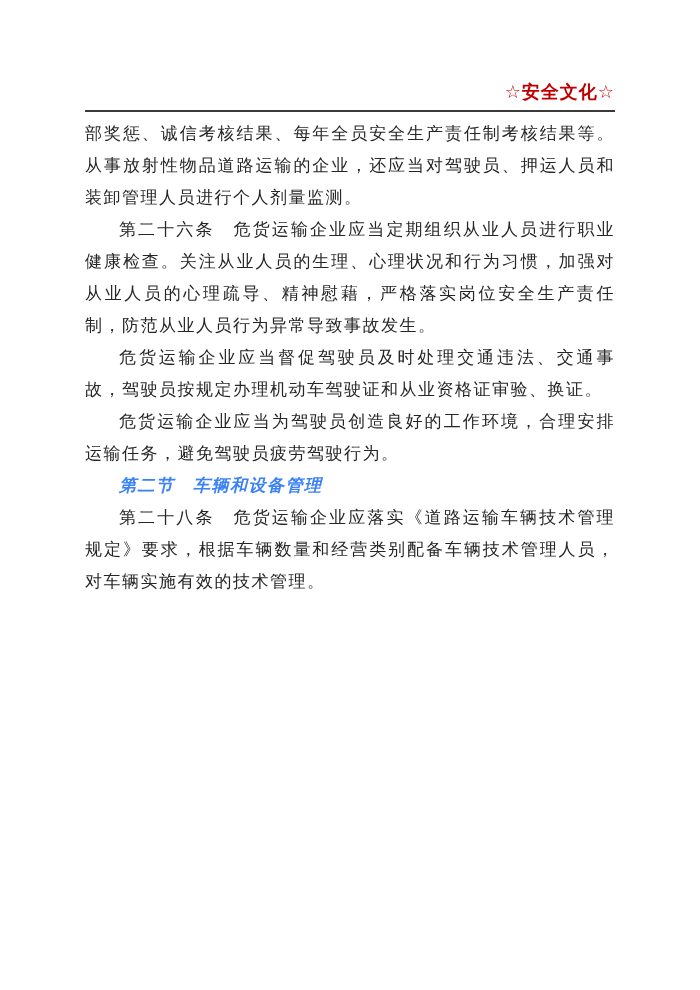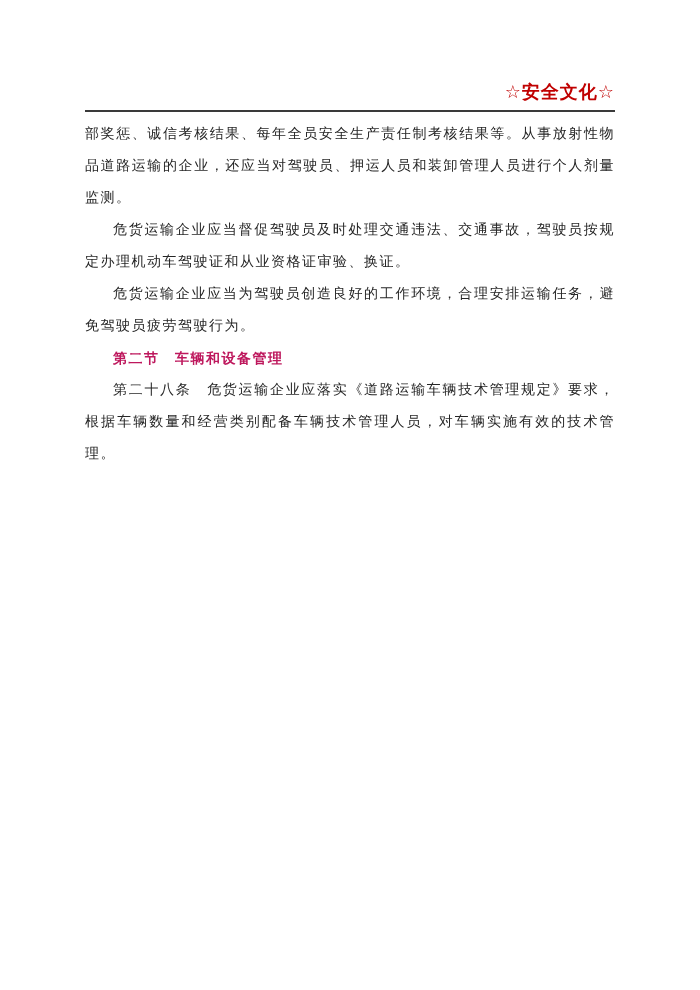--- a/index.html
+++ b/index.html
@@ -37,38 +37,39 @@
     left: 85px;
     width: 530px;
     height: 0;
     border-top: 2px solid #3a3a3a;
   }
   .doc-body {
     position: absolute;
     top: 118px;
     left: 85px;
     width: 530px;
-    font-size: 14px;
+    font-size: 17px;
     line-height: 32px;
     color: #262626;
     text-align: justify;
     letter-spacing: 1.5px;
   }
   .doc-body p {
     margin: 0;
     padding: 0;
   }
   .doc-body p.indent {
     text-indent: 2em;
   }
   .doc-body p.heading {
     font-family: "Liberation Sans", "DejaVu Sans", sans-serif;
     font-weight: bold;
     text-indent: 2em;
-    color: #be185d;
+    color: #3b82f6;
+    font-style: italic;
   }
   .page-footer {
     position: absolute;
     top: 890px;
     left: 85px;
     width: 530px;
     text-align: right;
     font-size: 17px;
     color: #737373;
     letter-spacing: 1px;
@@ -80,20 +81,21 @@
 <div class="page">
 
   <div class="page-header">
     <span class="header-title">☆安全文化☆</span>
   </div>
 
   <div class="header-rule"></div>
 
   <div class="doc-body">
     <p class="">部奖惩、诚信考核结果、每年全员安全生产责任制考核结果等。从事放射性物品道路运输的企业，还应当对驾驶员、押运人员和装卸管理人员进行个人剂量监测。</p>
+    <p class="indent">第二十六条　危货运输企业应当定期组织从业人员进行职业健康检查。关注从业人员的生理、心理状况和行为习惯，加强对从业人员的心理疏导、精神慰藉，严格落实岗位安全生产责任制，防范从业人员行为异常导致事故发生。</p>
     <p class="indent">危货运输企业应当督促驾驶员及时处理交通违法、交通事故，驾驶员按规定办理机动车驾驶证和从业资格证审验、换证。</p>
     <p class="indent">危货运输企业应当为驾驶员创造良好的工作环境，合理安排运输任务，避免驾驶员疲劳驾驶行为。</p>
     <p class="heading">第二节　车辆和设备管理</p>
     <p class="indent">第二十八条　危货运输企业应落实《道路运输车辆技术管理规定》要求，根据车辆数量和经营类别配备车辆技术管理人员，对车辆实施有效的技术管理。</p>
   </div>
 
   <div class="page-footer">
     <span>—39—</span>
   </div>
 

